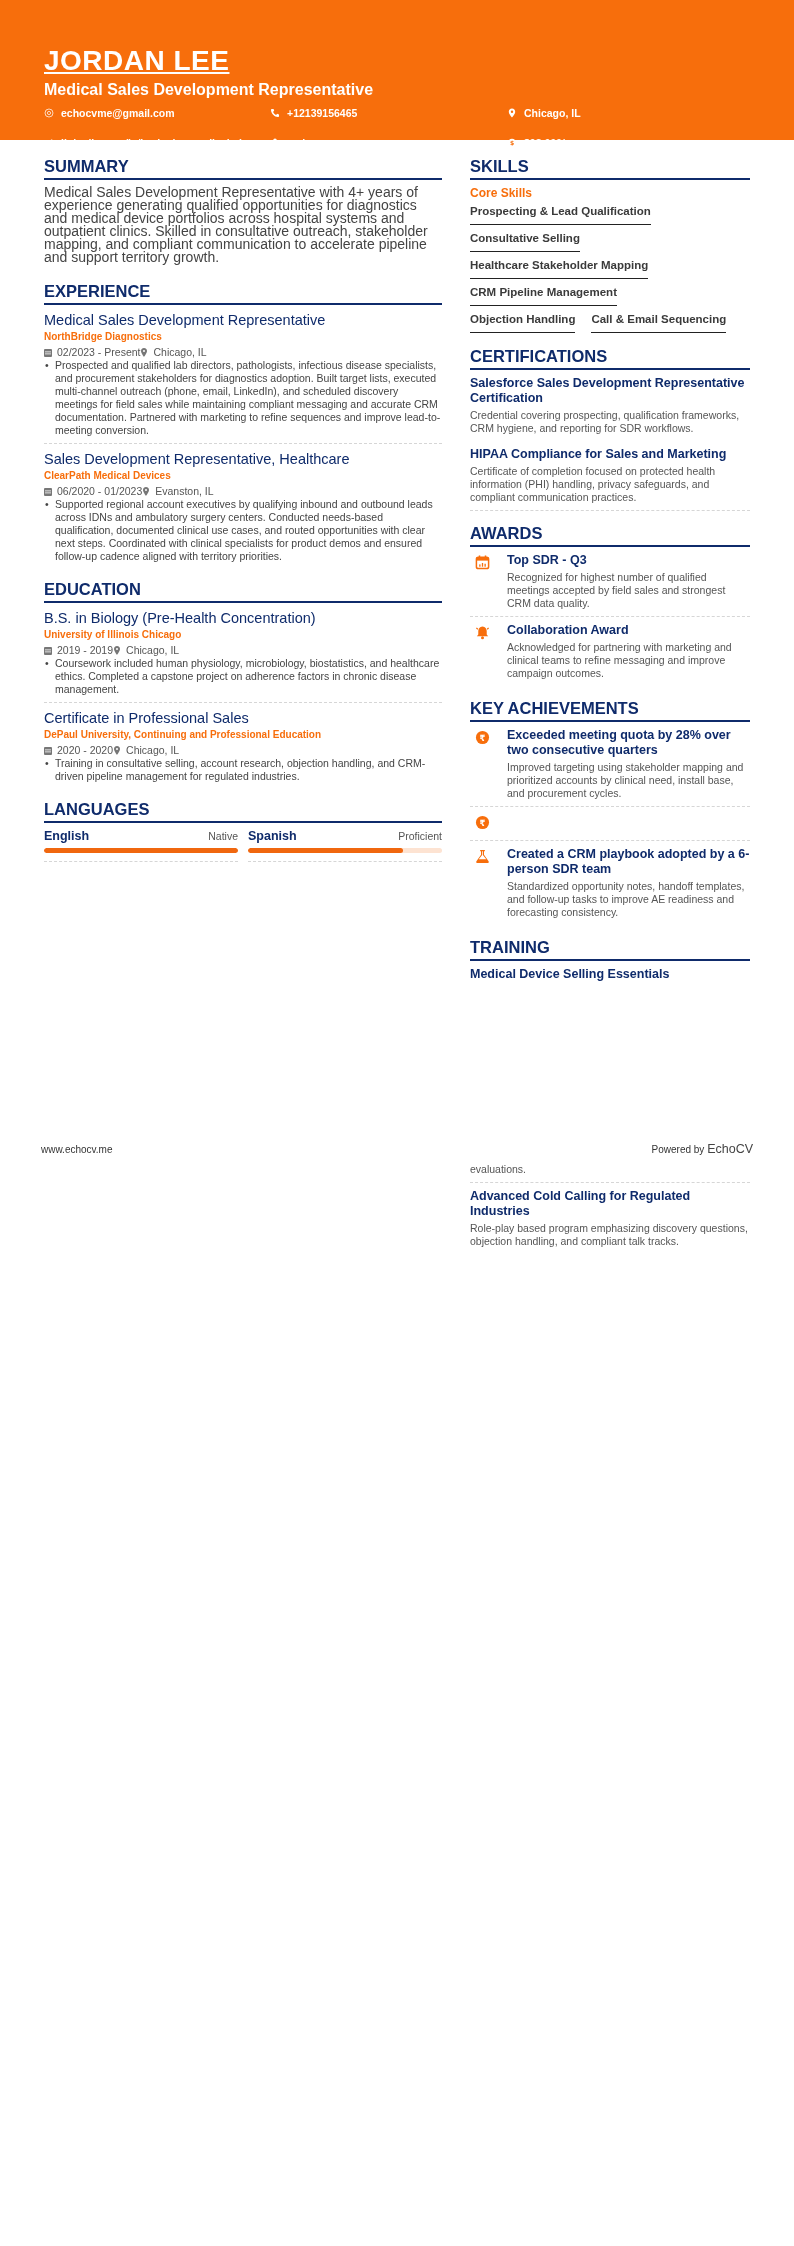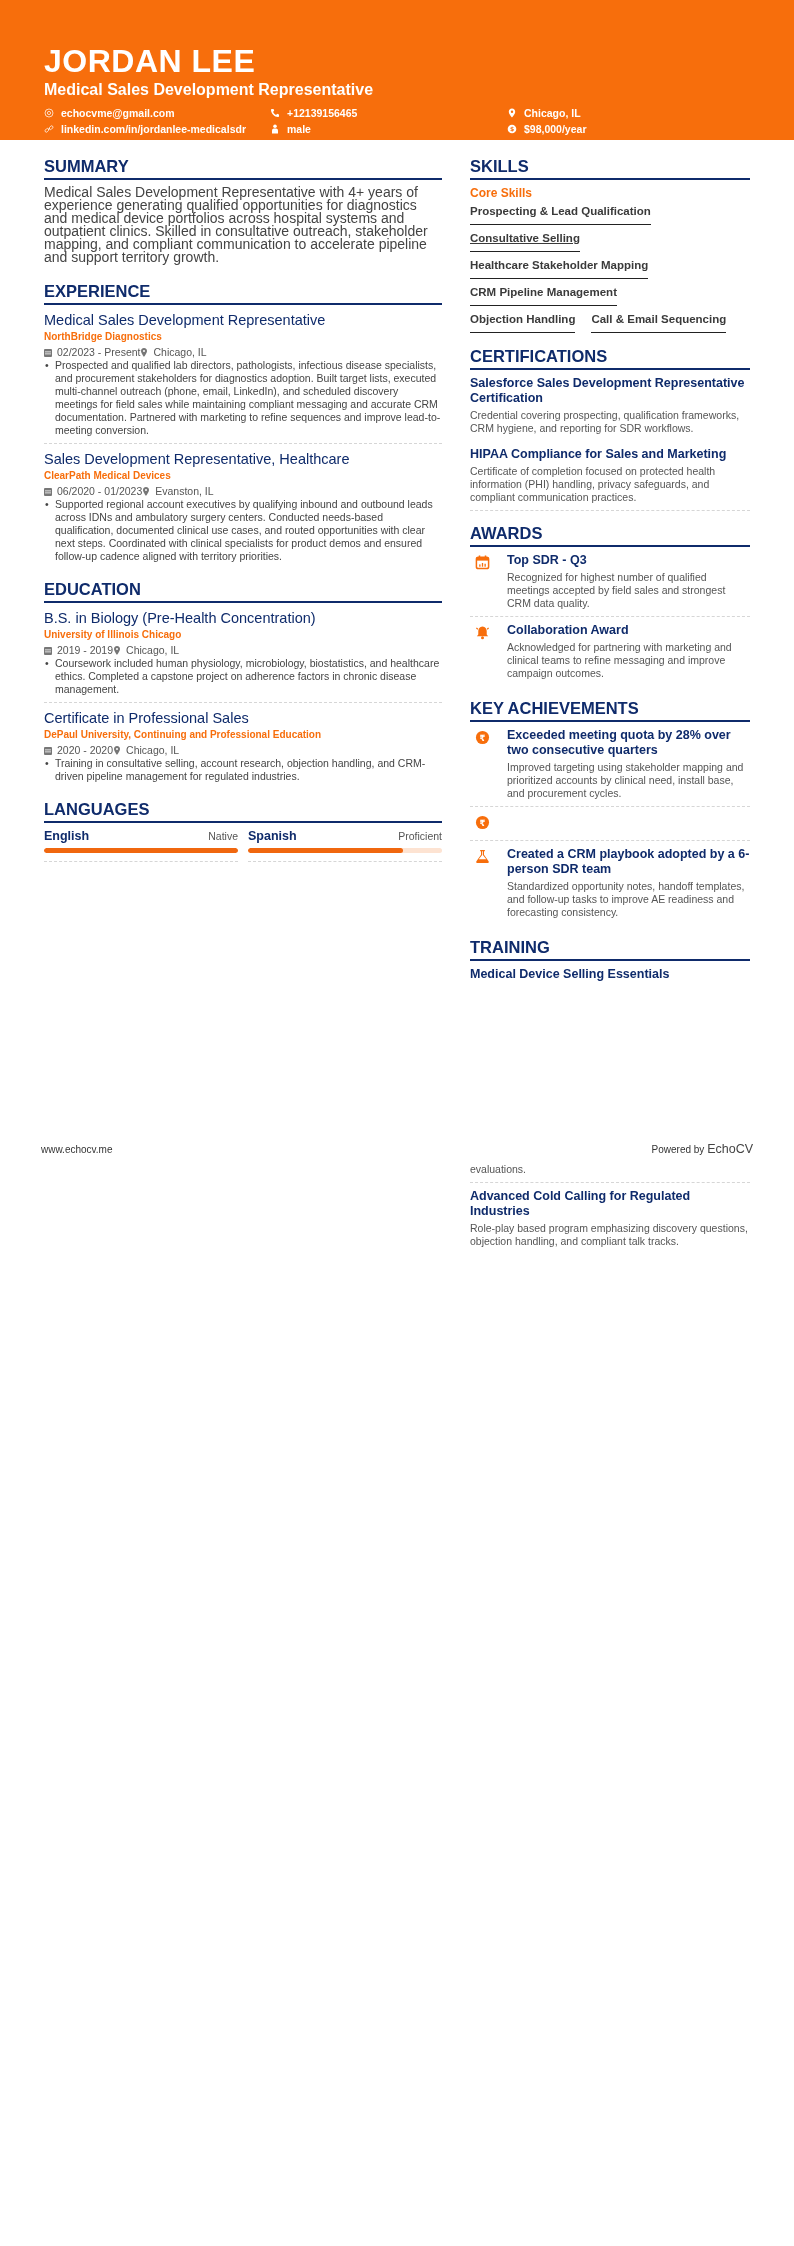--- a/index.html
+++ b/index.html
@@ -1,22 +1,22 @@
 <!DOCTYPE html>
 <html><head>
 <meta charset="utf-8">
 <style>
   * { box-sizing: border-box; margin: 0; padding: 0; }
   html, body { width: 794px; background: #ffffff; }
   body { font-family: "Liberation Sans", "DejaVu Sans", sans-serif; color: #333; position: relative; height: 2246px; overflow: hidden; }
 
   .header { background: #f76e0c; height: 140px; padding: 44px 44px 0 44px; color: #fff; }
-  .header .name { font-size: 32px; font-weight: bold; letter-spacing: 0.5px; line-height: 34px; }
+  .header .name { font-size: 28px; font-weight: bold; letter-spacing: 0.5px; line-height: 34px; text-decoration: underline; }
   .header .title { font-size: 16px; font-weight: bold; margin-top: 2px; line-height: 20px; }
-  .contacts { display: grid; grid-template-columns: 226px 237px 200px; row-gap: 3px; margin-top: 6px; font-size: 10.5px; font-weight: bold; }
+  .contacts { display: grid; grid-template-columns: 226px 237px 200px; row-gap: 17px; margin-top: 6px; font-size: 10.5px; font-weight: bold; }
   .contact { display: flex; align-items: center; gap: 7px; height: 13px; }
   .contact .ico { width: 10px; height: 10px; display: inline-flex; align-items: center; justify-content: center; }
   .contact .ico svg { width: 10px; height: 10px; fill: #fff; }
   .col-left { position: absolute; left: 44px; width: 398px; }
   .col-right { position: absolute; left: 470px; width: 280px; }
 
   .sec-title { font-size: 16.5px; font-weight: bold; color: #0f2b6b; line-height: 20px; padding-bottom: 2px; border-bottom: 2px solid #0f2b6b; margin-bottom: 6px; }
   .body-text { font-size: 14px; line-height: 13px; color: #444; }
 
   .entry { padding-bottom: 6px; margin-bottom: 6px; border-bottom: 1px dashed #d6d6d6; }
@@ -258,21 +258,21 @@
   </section>
 </div>
 
 <div class="col-right" style="top:156px;">
 
   <section>
     <div class="sec-title">SKILLS</div>
     <div class="skill-cat">Core Skills</div>
     <div class="skills">
       <span class="skill">Prospecting &amp; Lead Qualification</span>
-      <span class="skill" style="margin-right:104px;text-decoration:underline;">Consultative Selling</span>
+      <span class="skill" style="margin-right:104px;">Consultative Selling</span>
       <span class="skill">Healthcare Stakeholder Mapping</span>
       <span class="skill" style="margin-right:60px;">CRM Pipeline Management</span>
       <span class="skill">Objection Handling</span>
       <span class="skill">Call &amp; Email Sequencing</span>
     </div>
   </section>
 
   <section style="margin-top:10px;">
     <div class="sec-title">CERTIFICATIONS</div>
     <div class="rentry last">

